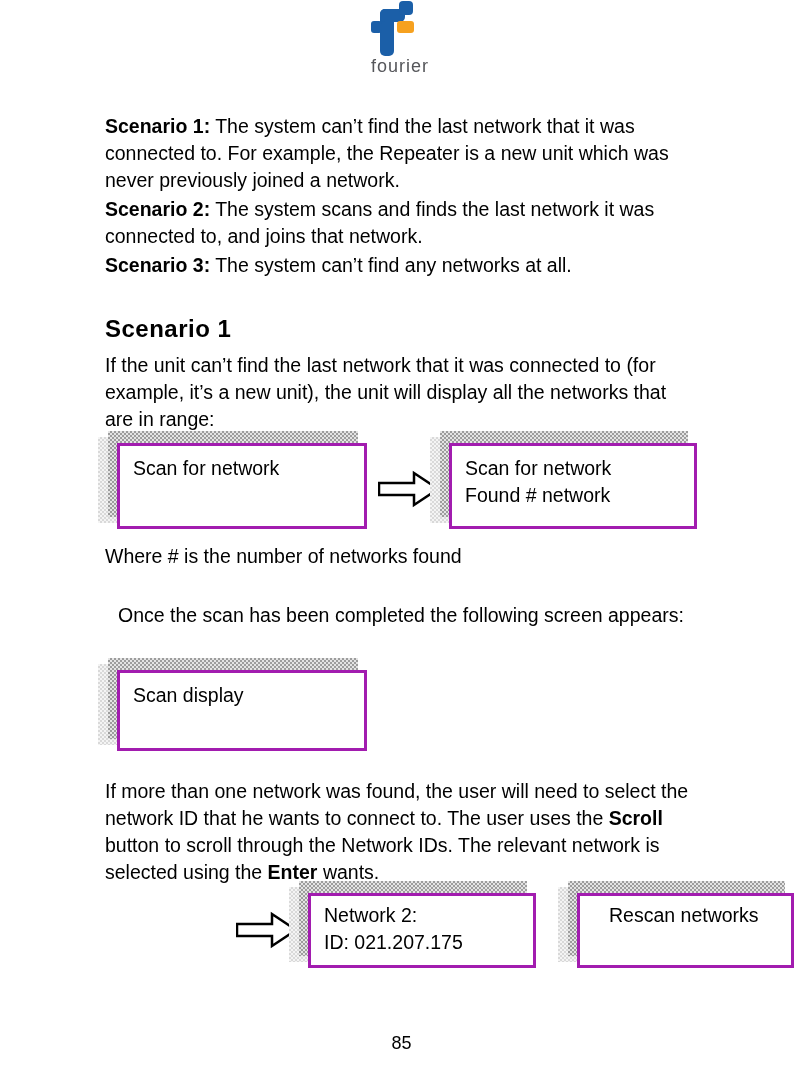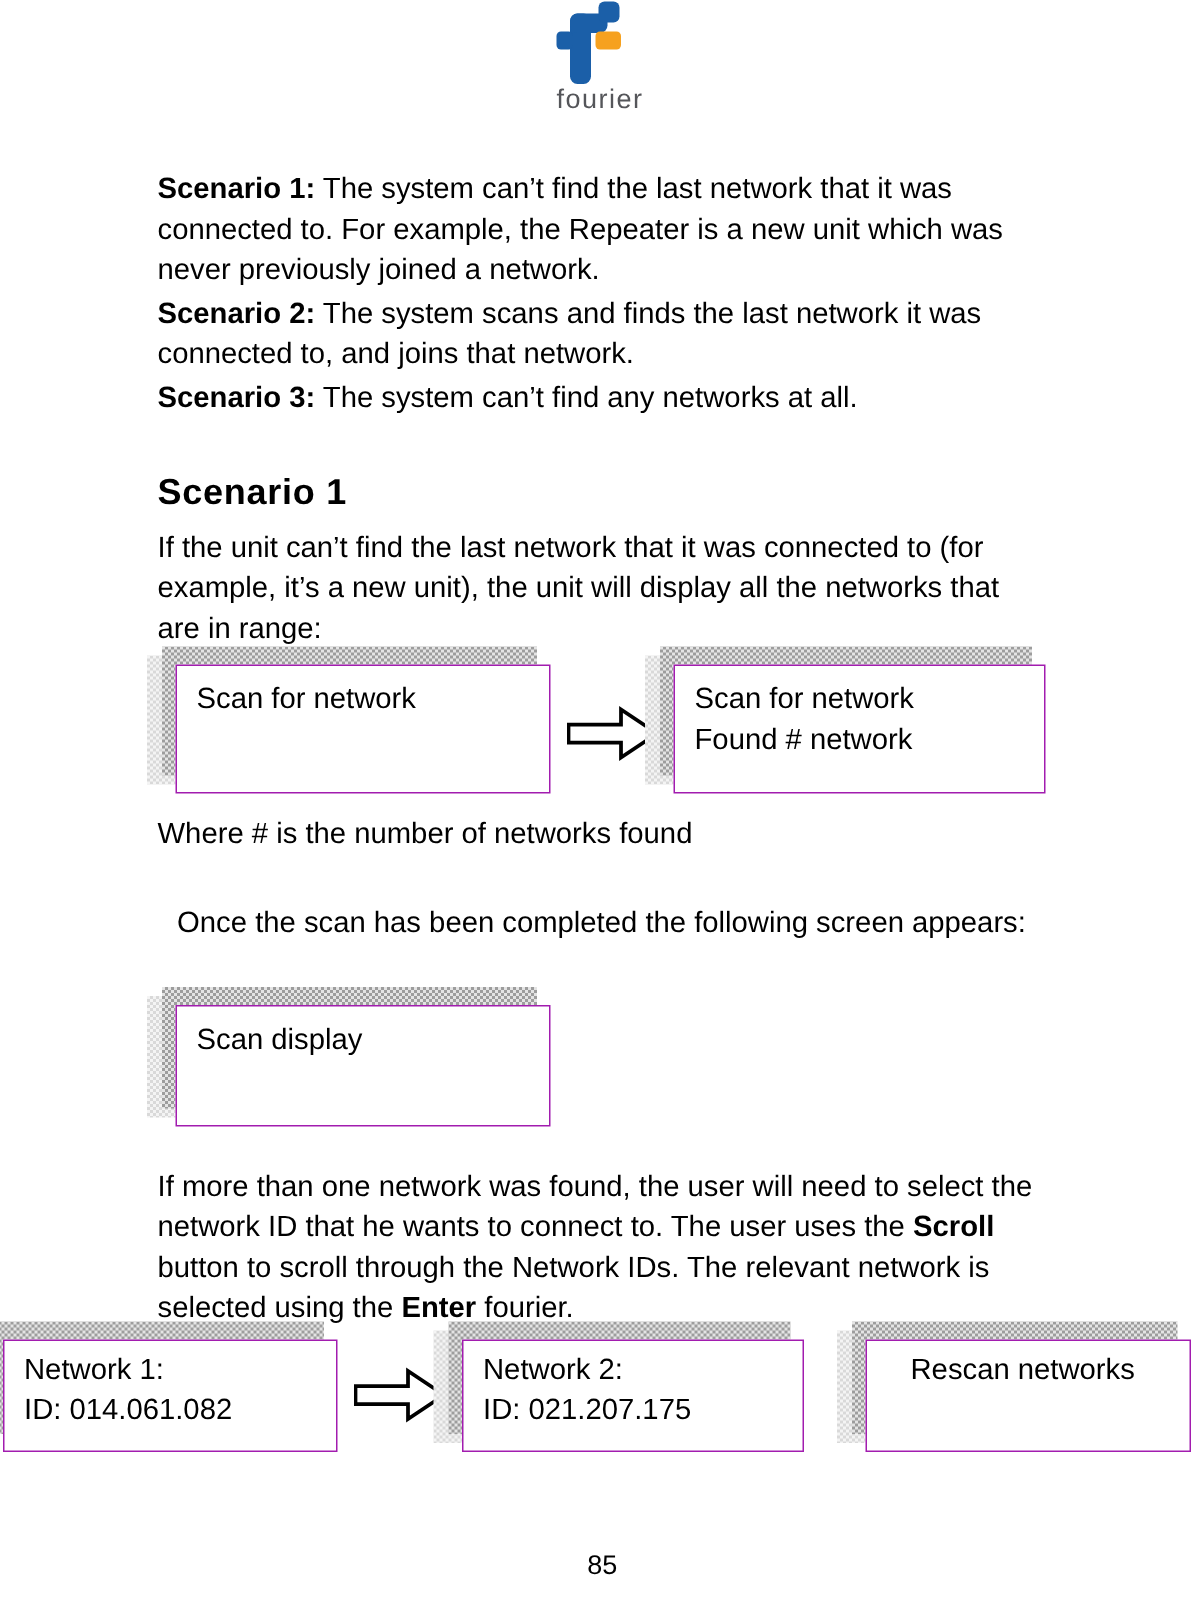--- a/index.html
+++ b/index.html
@@ -34,21 +34,21 @@
     background:repeating-conic-gradient(#d9d9d9 0% 25%, #f4f4f4 0% 50%);
     background-size:4px 4px;
   }
   .shadow-dark{
     position:absolute;left:-9px;top:-12px;width:100%;height:100%;
     background:repeating-conic-gradient(#9d9d9d 0% 25%, #e4e4e4 0% 50%);
     background-size:4px 4px;
   }
   .sbox{
     position:relative;width:100%;height:100%;box-sizing:border-box;
-    background:#fff;border:1px solid #a21caf;
+    background:#fff;border:3px solid #a21caf;
     padding:9px 13px;font-size:19.5px;line-height:27px;
   }
   .arrow{position:absolute;}
 </style>
 </head>
 <body>
 
 <div class="page">
 
   <div>
@@ -96,29 +96,22 @@
   <p class="body-par" style="top:602px;text-align:center;">Once the scan has been completed the following screen appears:</p>
 
   <div class="boxwrap" style="left:117px;top:670px;width:250px;height:81px;">
     <div class="shadow-light"></div>
     <div class="shadow-dark"></div>
     <div class="sbox">
       <div>Scan display</div>
     </div>
   </div>
 
-  <p class="body-par" style="top:778px;"><span>If more than one network was found, the user will need to select the network ID that he wants to connect to. The user uses the </span><b>Scroll</b><span> button to scroll through the Network IDs. The relevant network is selected using the </span><b>Enter</b><span> fourier.</span></p>
+  <p class="body-par" style="top:778px;"><span>If more than one network was found, the user will need to select the network ID that he wants to connect to. The user uses the </span><b>Scroll</b><span> button to scroll through the Network IDs. The relevant network is selected using the </span><b>Enter</b><span> wants.</span></p>
 
-  <div class="boxwrap" style="left:2px;top:893px;width:223px;height:75px;">
-    <div class="shadow-dark"></div>
-    <div class="sbox" style="padding:6px 13px;">
-      <div>Network 1:</div>
-      <div>ID: 014.061.082</div>
-    </div>
-  </div>
 
   <svg class="arrow" style="left:236px;top:911px;" width="62" height="38" viewBox="0 0 62 38">
     <polygon points="1,13 36,13 36,3 60,19 36,35 36,25 1,25" fill="#ffffff" stroke="#000000" stroke-width="2.5"></polygon>
   </svg>
 
   <div class="boxwrap" style="left:308px;top:893px;width:228px;height:75px;">
     <div class="shadow-light"></div>
     <div class="shadow-dark"></div>
     <div class="sbox" style="padding:6px 13px;">
       <div>Network 2:</div>

